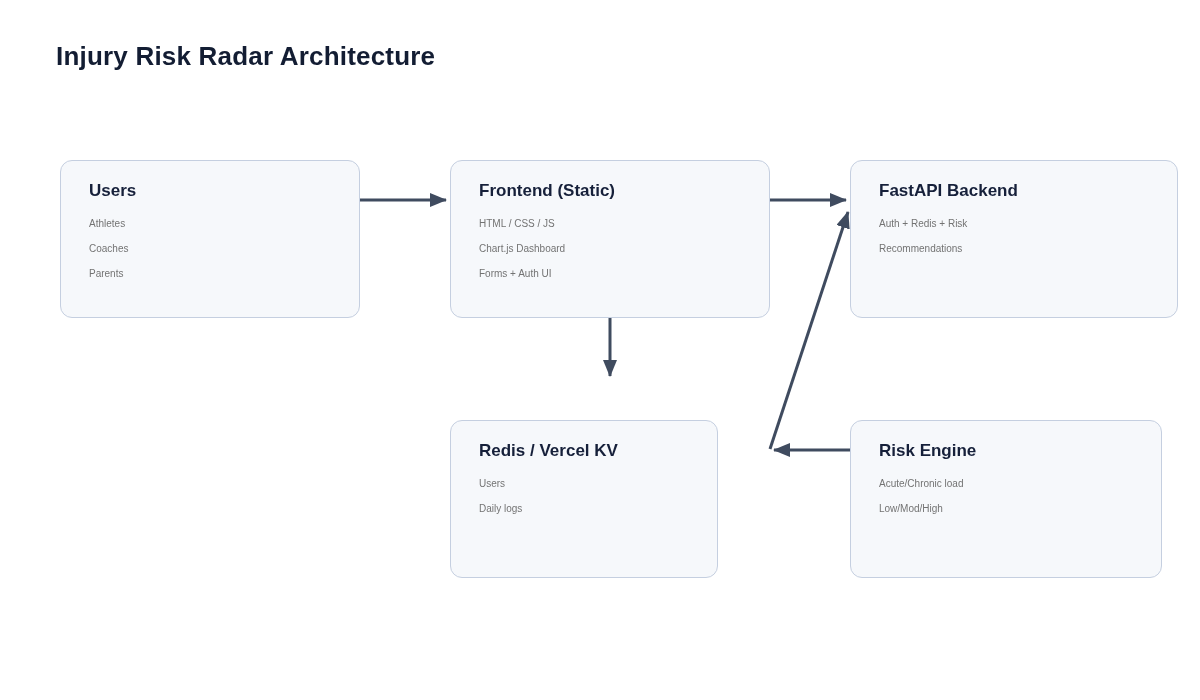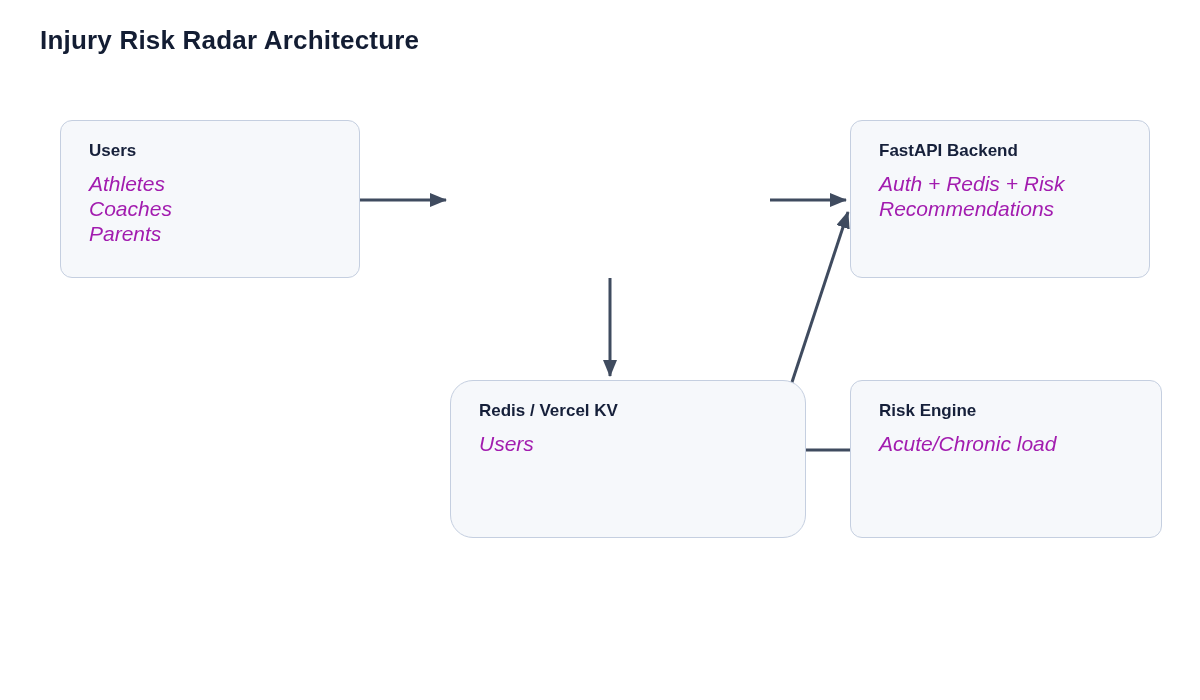--- a/index.html
+++ b/index.html
@@ -12,51 +12,51 @@
     position: relative;
     width: 1200px;
     height: 700px;
     background: #ffffff;
     overflow: hidden;
   }
   .diagram-title {
     position: absolute;
     left: 40px;
     top: 25px;
-    margin: 0;
+    margin: 16px;
     font-size: 26px;
     font-weight: bold;
     color: #131d33;
     letter-spacing: 0.2px;
   }
   .node {
     position: absolute;
     box-sizing: border-box;
     background: #f6f8fb;
     border: 1.5px solid #c5cfe0;
     border-radius: 12px;
     padding: 19px 28px;
+    margin-top: 40px;
   }
   .node h2 {
     margin: 0 0 9px 0;
     font-size: 17px;
     font-weight: bold;
     color: #16203a;
     line-height: 22px;
   }
   .node .line {
-    font-size: 21px;
-    color: #a21caf;
+    font-size: 10px;
+    color: #737373;
     line-height: 25px;
-    font-style: italic;
   }
   #node-users    { left: 60px;  top: 120px; width: 300px; height: 158px; }
   #node-frontend { left: 450px; top: 120px; width: 320px; height: 158px; }
-  #node-backend  { left: 850px; top: 120px; width: 300px; height: 158px; }
-  #node-redis    { left: 450px; top: 380px; width: 356px; height: 158px; border-radius: 23px; }
+  #node-backend  { left: 850px; top: 120px; width: 328px; height: 158px; }
+  #node-redis    { left: 450px; top: 380px; width: 268px; height: 158px; }
   #node-risk     { left: 850px; top: 380px; width: 312px; height: 158px; }
   svg.edges {
     position: absolute;
     left: 0; top: 0;
     width: 1200px;
     height: 700px;
     pointer-events: none;
   }
 </style>
 </head>
@@ -81,30 +81,38 @@
     </g>
   </svg>
 
   <div class="node" id="node-users">
     <h2>Users</h2>
     <div class="line">Athletes</div>
     <div class="line">Coaches</div>
     <div class="line">Parents</div>
   </div>
 
+  <div class="node" id="node-frontend">
+    <h2>Frontend (Static)</h2>
+    <div class="line">HTML / CSS / JS</div>
+    <div class="line">Chart.js Dashboard</div>
+    <div class="line">Forms + Auth UI</div>
+  </div>
 
   <div class="node" id="node-backend">
     <h2>FastAPI Backend</h2>
     <div class="line">Auth + Redis + Risk</div>
     <div class="line">Recommendations</div>
   </div>
 
   <div class="node" id="node-redis">
     <h2>Redis / Vercel KV</h2>
     <div class="line">Users</div>
+    <div class="line">Daily logs</div>
   </div>
 
   <div class="node" id="node-risk">
     <h2>Risk Engine</h2>
     <div class="line">Acute/Chronic load</div>
+    <div class="line">Low/Mod/High</div>
   </div>
 
 </div>
 
 </body></html>

